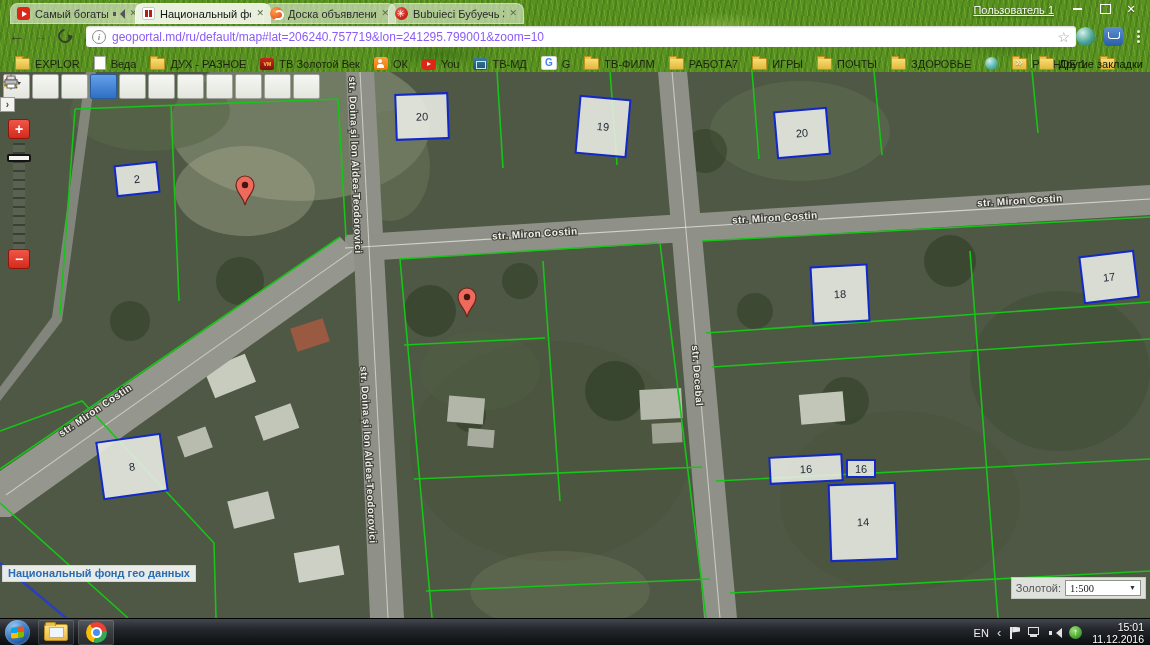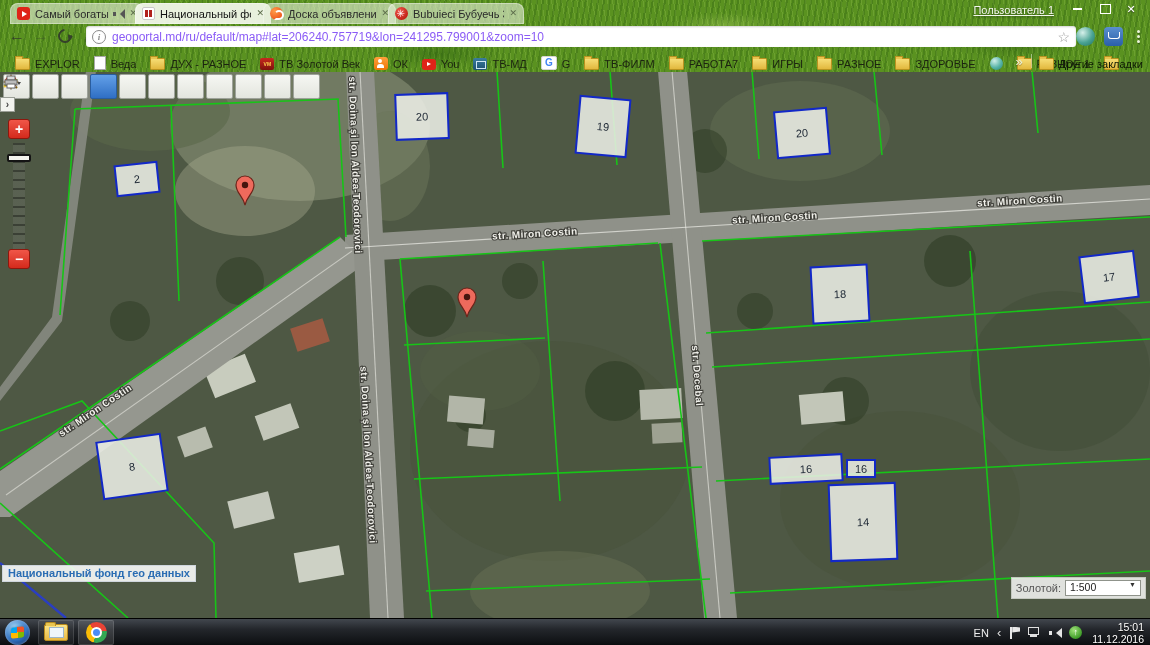--- a/index.html
+++ b/index.html
@@ -102,22 +102,22 @@
   .ztrack{position:absolute;left:13px;top:72px;width:12px;height:106px;
         background:repeating-linear-gradient(180deg, rgba(35,35,35,.45) 0 2px, rgba(130,130,130,.22) 2px 9px);}
   .zhandle{position:absolute;left:7px;top:83px;width:24px;height:8px;background:#f4f4ee;border:2px solid #141414;border-radius:2px;box-sizing:border-box;}
   .sidebar-expand{position:absolute;left:0;top:26px;width:15px;height:15px;background:#f2f3ee;border:1px solid #9a9e96;
         font:bold 10px/13px "Liberation Sans",sans-serif;text-align:center;color:#444;box-sizing:border-box;}
 
   .attribution{position:absolute;left:2px;top:494px;background:rgba(255,255,255,.88);border:1px solid #cfd6dd;
         padding:1px 5px 2px;font:bold 11px "Liberation Sans",sans-serif;color:#2a6db3;}
   .scalebox{position:absolute;right:4px;top:506px;background:rgba(255,255,255,.82);border:1px solid #c4c8c0;
         display:flex;align-items:center;gap:4px;padding:2px 4px;font-size:11px;color:#555;}
-  .scale-select{background:#fff;border:1px solid #8f938b;width:66px;height:14px;display:flex;align-items:flex-start;
-        justify-content:space-between;padding:0 4px;font-size:10.5px;color:#222;}
+  .scale-select{background:#fff;border:1px solid #8f938b;width:66px;height:14px;display:flex;align-items:center;
+        justify-content:space-between;padding:0 4px;font-size:10.5px;color:#222;font-family:Liberation Serif, serif;}
   .scale-caret{font-size:7px;color:#333;}
 
   
   .taskbar{position:absolute;left:0;top:618px;width:1150px;height:27px;
         background:linear-gradient(#42474e,#23262b 40%,#101215 90%,#0a0c0e);border-top:1px solid #000;box-sizing:border-box;}
   .orb{position:absolute;left:5px;top:1px;width:25px;height:25px;border-radius:50%;
         background:radial-gradient(circle at 38% 30%,#9fd4f7,#2f6fbe 55%,#0b2f68 85%);box-shadow:inset 0 0 3px rgba(255,255,255,.5);}
   .orb::before{content:"";position:absolute;left:6px;top:7px;width:13px;height:11px;border-radius:2px;
         background:conic-gradient(#f25325 0 25%, #7fba00 0 50%, #ffb900 0 75%, #05a6f0 0 100%);
         transform:skewY(-6deg);box-shadow:0 0 2px rgba(0,0,0,.4);}
@@ -475,21 +475,21 @@
           <span class="bm">
             <span class="bi bi-folder"></span>
             <span>РАБОТА7</span>
           </span>
           <span class="bm">
             <span class="bi bi-folder"></span>
             <span>ИГРЫ</span>
           </span>
           <span class="bm">
             <span class="bi bi-folder"></span>
-            <span>РАЗНОЕ</span>
+            <span>ПОЧТЫ</span>
           </span>
           <span class="bm">
             <span class="bi bi-folder"></span>
             <span>ЗДОРОВЬЕ</span>
           </span>
           <span class="bm">
             <span class="bi bi-globe"></span>
           </span>
           <span class="bm">
             <span class="bi bi-folder"></span>

